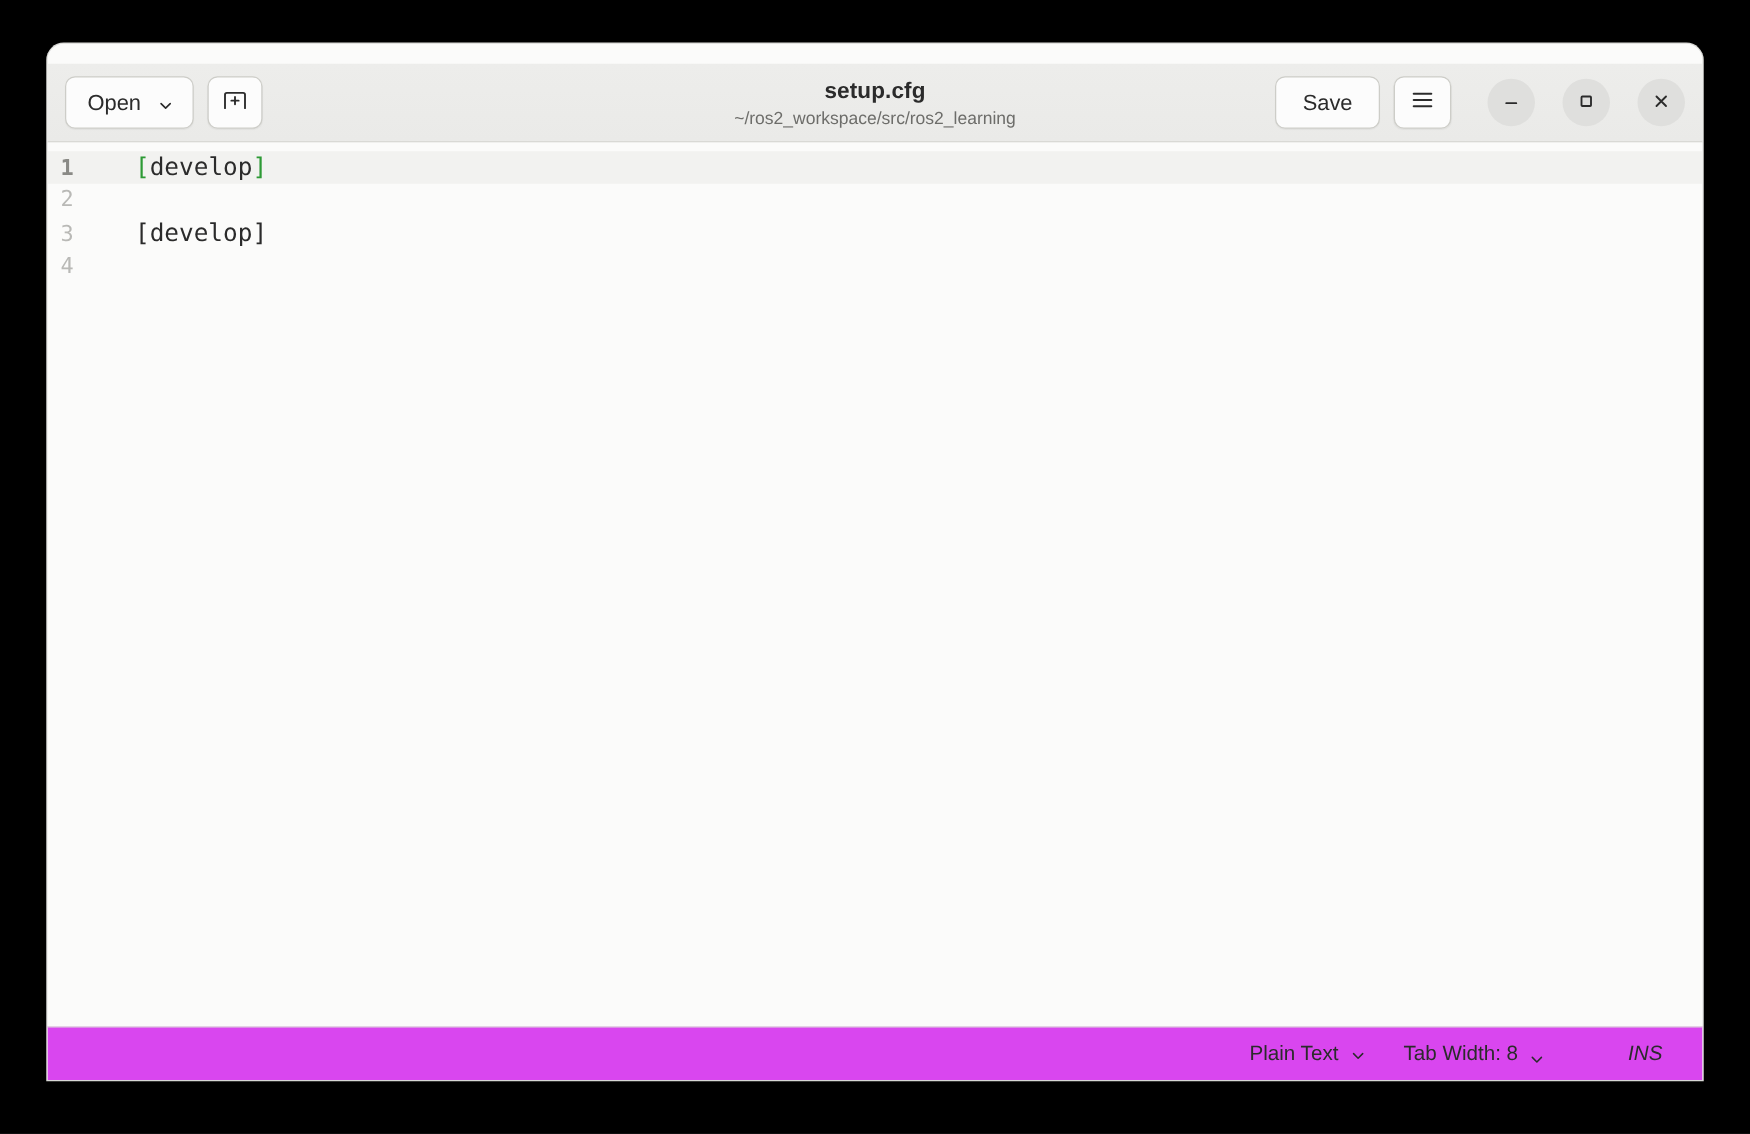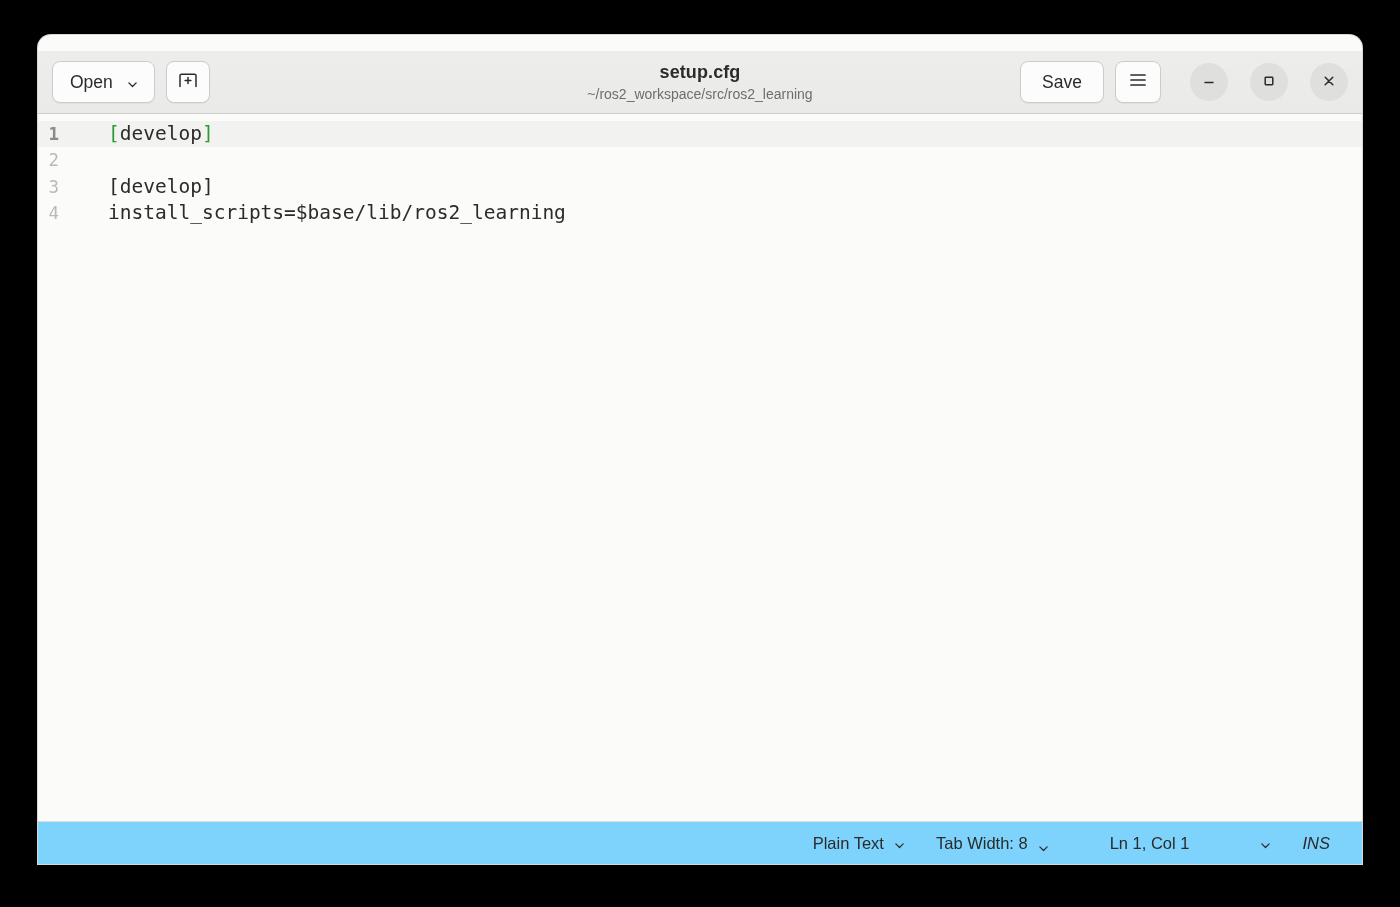--- a/index.html
+++ b/index.html
@@ -164,21 +164,21 @@
   }
   .code-line.current .gutter { color: #8a8a86; font-weight: bold; }
 
   .code-text { color: #2b2b2b; margin-left: 40px; }
   .tok-bracket { color: #2d9a35; }
 
   
   #statusbar {
     height: 43px;
     min-height: 43px;
-    background: #7dd3fc;
+    background: #d946ef;
     border-top: 1px solid #dcdcd8;
     display: flex;
     align-items: center;
     justify-content: flex-end;
     padding-right: 20px;
     box-sizing: border-box;
     font-size: 16.5px;
     color: #2b2b2b;
   }
   .sb-btn {
@@ -287,21 +287,20 @@
       <span class="gutter">2</span>
     </div>
 
     <div class="code-line">
       <span class="gutter">3</span>
       <span class="code-text">[develop]</span>
     </div>
 
     <div class="code-line">
       <span class="gutter">4</span>
-      <span class="code-text">install_scripts=$base/lib/ros2_learning</span>
     </div>
 
   </div>
 
   <div id="statusbar">
 
     <button class="sb-btn" id="lang-button">
       <span>Plain Text</span>
       <span class="chev">
         <svg width="13" height="13" viewBox="0 0 16 16" fill="none" stroke="#2b2b2b" stroke-width="1.5" stroke-linecap="round" stroke-linejoin="round">
@@ -312,25 +311,17 @@
 
     <button class="sb-btn" id="tabwidth-button">
       <span>Tab Width: 8</span>
       <span class="chev">
         <svg width="13" height="13" viewBox="0 0 16 16" fill="none" stroke="#2b2b2b" stroke-width="1.5" stroke-linecap="round" stroke-linejoin="round">
             <path d="M3.5 6 L8 10.5 L12.5 6"></path>
           </svg>
       </span>
     </button>
 
-    <button class="sb-btn" id="position-button">
-      <span>Ln 1, Col 1</span>
-      <span class="chev">
-        <svg width="13" height="13" viewBox="0 0 16 16" fill="none" stroke="#2b2b2b" stroke-width="1.5" stroke-linecap="round" stroke-linejoin="round">
-            <path d="M3.5 6 L8 10.5 L12.5 6"></path>
-          </svg>
-      </span>
-    </button>
 
     <span id="insert-mode-label">INS</span>
   </div>
 
 </div>
 
 </body></html>

